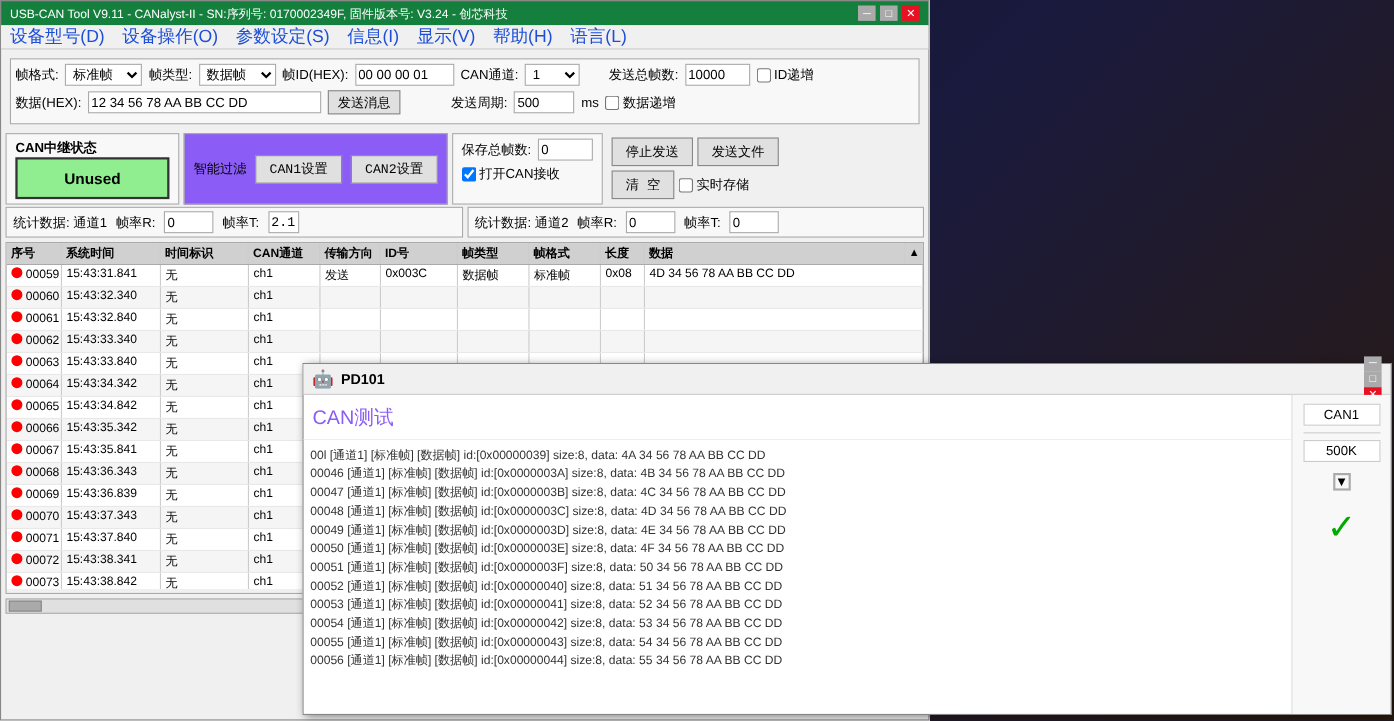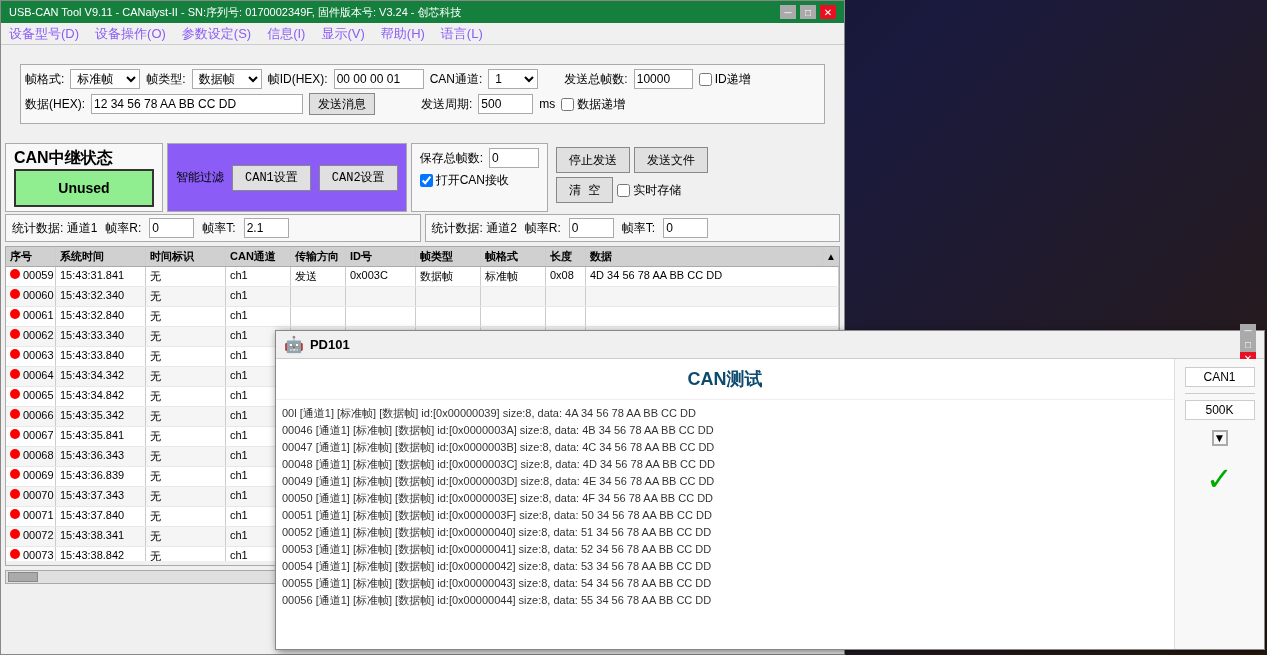--- a/index.html
+++ b/index.html
@@ -33,22 +33,22 @@
     .menu-bar {
       background: #f0f0f0;
       border-bottom: 1px solid #ccc;
       display: flex;
       height: 22px;
       align-items: center;
     }
     .menu-item {
       padding: 2px 8px;
       cursor: pointer;
-      font-size: 13px;
-      color: #8b5cf6;
+      font-size: 16px;
+      color: #1d4ed8;
     }
 
     
     .section {
       border: 1px solid #aaa;
       margin: 4px;
       padding: 4px;
       background: #f8f8f8;
     }
 
@@ -75,21 +75,21 @@
     .btn-green { background: #90ee90; border: 2px solid #333; font-weight: bold; font-size: 14px; width: 140px; height: 38px; }
     .btn-action { height: 26px; padding: 0 12px; font-family: Liberation Mono, monospace; }
 
     .checkbox-row { display: flex; align-items: center; gap: 3px; }
     .relay-box {
       border: 1px solid #aaa;
       padding: 4px 8px;
       background: #f8f8f8;
       min-width: 120px;
     }
-    .relay-box-title { font-size: 16px; font-weight: bold; }
+    .relay-box-title { font-size: 12px; font-weight: bold; }
 
     .filter-box {
       border: 1px solid #aaa;
       padding: 4px 8px;
       background: #8b5cf6;
       display: flex;
       align-items: center;
       gap: 8px;
     }
 
@@ -186,24 +186,24 @@
       padding: 0 8px;
     }
     .pd101-title { display: flex; align-items: center; gap: 6px; font-size: 13px; font-weight: bold; }
     .android-icon { color: #3ddc84; font-size: 16px; }
 
     .pd101-content {
       display: flex;
       height: calc(100% - 28px);
     }
     .pd101-title-center {
-      text-align: center;
-      color: #0c4a6e;
+      text-align: left;
+      color: #8b5cf6;
       font-size: 18px;
-      font-weight: bold;
+      font-weight: normal;
       padding: 8px;
       border-bottom: 1px solid #eee;
     }
     .pd101-sidebar {
       width: 90px;
       border-left: 1px solid #ddd;
       background: #f8f8f8;
       display: flex;
       flex-direction: column;
       align-items: center;
@@ -252,21 +252,21 @@
   <div class="menu-bar">
     <span class="menu-item">设备型号(D)</span>
     <span class="menu-item">设备操作(O)</span>
     <span class="menu-item">参数设定(S)</span>
     <span class="menu-item">信息(I)</span>
     <span class="menu-item">显示(V)</span>
     <span class="menu-item">帮助(H)</span>
     <span class="menu-item">语言(L)</span>
   </div>
 
-  <div class="section" style="margin:19px;">
+  <div class="section" style="margin:8px;">
     <div class="row">
       <span class="label">帧格式:</span>
       <select style="width:70px;">
         <option>标准帧</option>
       </select>
       <span class="label">帧类型:</span>
       <select style="width:70px;">
         <option>数据帧</option>
       </select>
       <span class="label">帧ID(HEX):</span>
@@ -334,21 +334,21 @@
       </div>
     </div>
   </div>
 
   <div class="stats-section">
     <div class="stats-box">
       <span class="label">统计数据: 通道1</span>
       <span class="label">帧率R:</span>
       <input type="text" style="width: 45px;" value="0">
       <span class="label">帧率T:</span>
-      <input type="text" style="width: 45px;" value="2.1">
+      <input type="text" style="width: 28px; font-family: Liberation Mono, monospace;" value="2.1">
     </div>
     <div class="stats-box">
       <span class="label">统计数据: 通道2</span>
       <span class="label">帧率R:</span>
       <input type="text" style="width: 45px;" value="0">
       <span class="label">帧率T:</span>
       <input type="text" style="width: 45px;" value="0">
     </div>
   </div>
 

